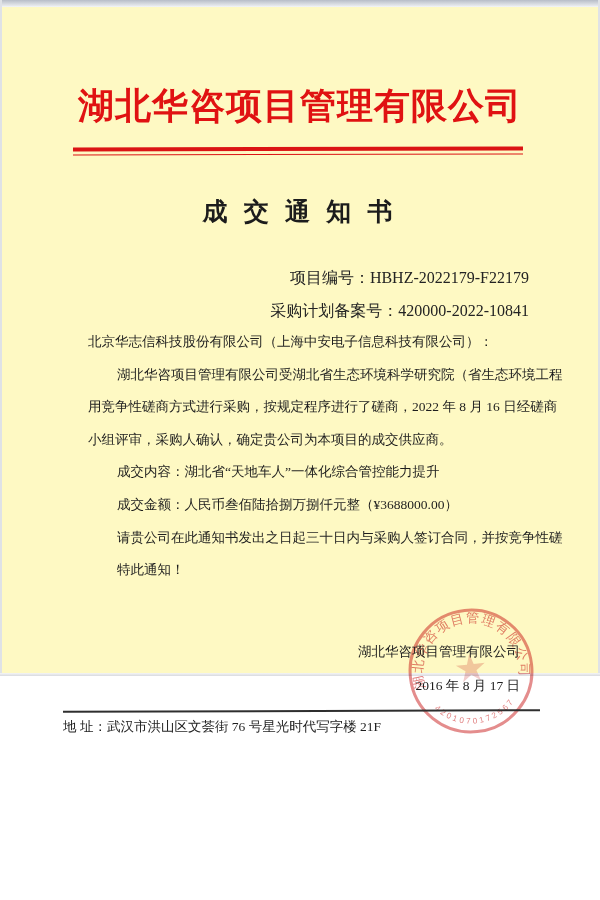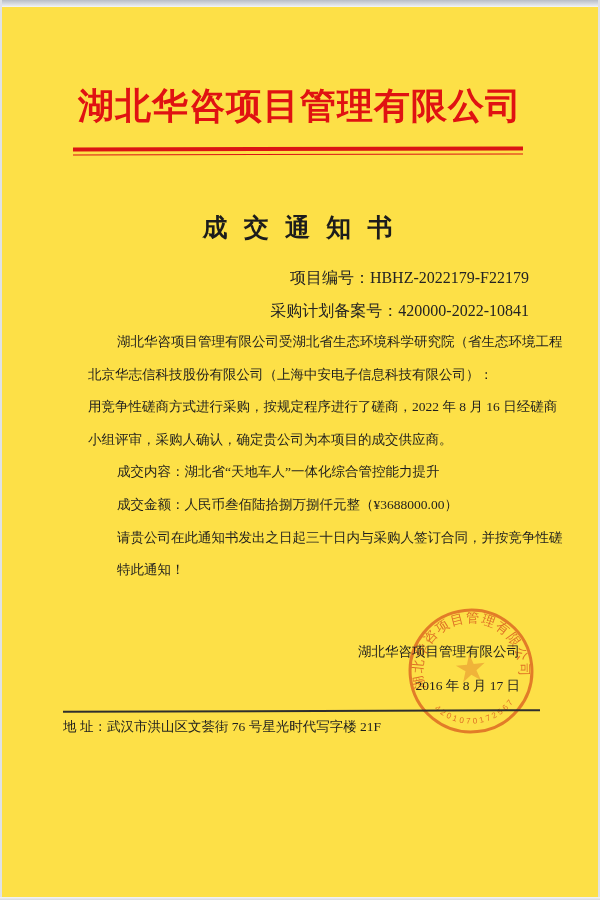--- a/index.html
+++ b/index.html
@@ -4,22 +4,22 @@
 <style>
   html, body { margin: 0; padding: 0; }
   body {
     width: 600px; height: 900px;
     background: #ffffff;
     font-family: "Liberation Serif", "DejaVu Serif", serif;
     overflow: hidden;
   }
   .page {
     position: relative;
-    width: 600px; height: 900px;
-    background: #fde047;
+    width: 600px; height: 676px;
+    background: #fef9c3;
     color: #222;
   }
   
   .edge-top {
     position: absolute; top: 0; left: 0; right: 0; height: 7px;
     background: linear-gradient(#b7bdc7, #e9ebee 85%, #f6f7f8);
   }
   .edge-bottom {
     position: absolute; bottom: 0; left: 0; right: 0; height: 3px;
     background: linear-gradient(#f4f5f6, #d9dbdf);
@@ -42,21 +42,21 @@
     white-space: nowrap;
   }
   .red-rule {
     position: absolute; top: 147px; left: 73px; width: 450px; height: 3px;
     border-top: 4px solid #db1414;
     border-bottom: 1px solid #db1414;
     transform: rotate(-0.15deg);
   }
 
   .doc-title {
-    position: absolute; top: 211px; left: 0; width: 600px;
+    position: absolute; top: 195px; left: 0; width: 600px;
     text-align: center;
     font-size: 25px; font-weight: bold; color: #1c1c1c;
     letter-spacing: 5px;
     white-space: nowrap;
   }
 
   .meta-block {
     position: absolute; top: 261px; right: 71px;
     text-align: right;
     font-size: 16px; line-height: 33px; color: #232323;
@@ -115,22 +115,22 @@
   <div class="red-rule"></div>
 
   <div class="doc-title">成 交 通 知 书</div>
 
   <div class="meta-block">
     <div>项目编号：HBHZ-2022179-F22179</div>
     <div>采购计划备案号：420000-2022-10841</div>
   </div>
 
   <div class="body-block">
+    <div class="body-line">北京华志信科技股份有限公司（上海中安电子信息科技有限公司）：</div>
     <div class="body-line indent">湖北华咨项目管理有限公司受湖北省生态环境科学研究院（省生态环境工程</div>
-    <div class="body-line">北京华志信科技股份有限公司（上海中安电子信息科技有限公司）：</div>
     <div class="body-line">用竞争性磋商方式进行采购，按规定程序进行了磋商，2022 年 8 月 16 日经磋商</div>
     <div class="body-line">小组评审，采购人确认，确定贵公司为本项目的成交供应商。</div>
     <div class="body-line indent">成交内容：湖北省“天地车人”一体化综合管控能力提升</div>
     <div class="body-line indent">成交金额：人民币叁佰陆拾捌万捌仟元整（¥3688000.00）</div>
     <div class="body-line indent">请贵公司在此通知书发出之日起三十日内与采购人签订合同，并按竞争性磋</div>
     <div class="body-line indent">特此通知！</div>
   </div>
 
   <svg class="stamp" viewBox="0 0 132 132" xmlns="http://www.w3.org/2000/svg">
     <circle cx="66" cy="66" r="60" fill="none" stroke="#d96060" stroke-width="3" opacity="0.9"></circle>

